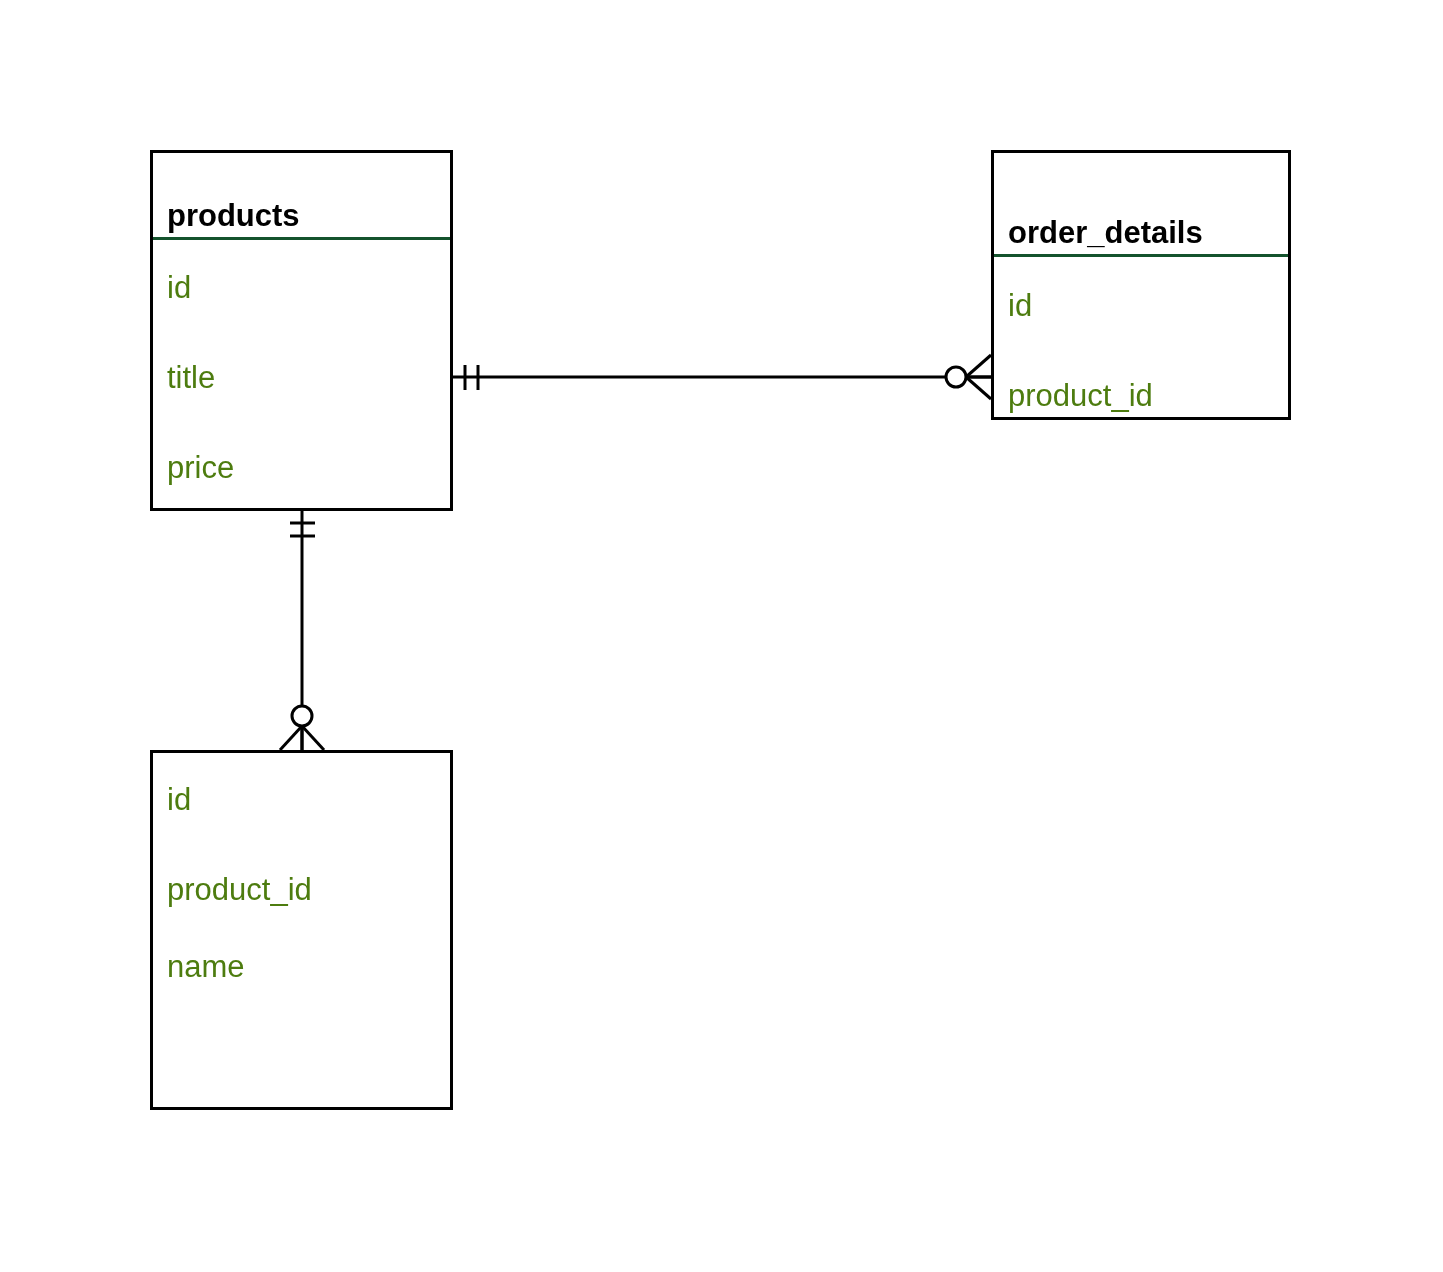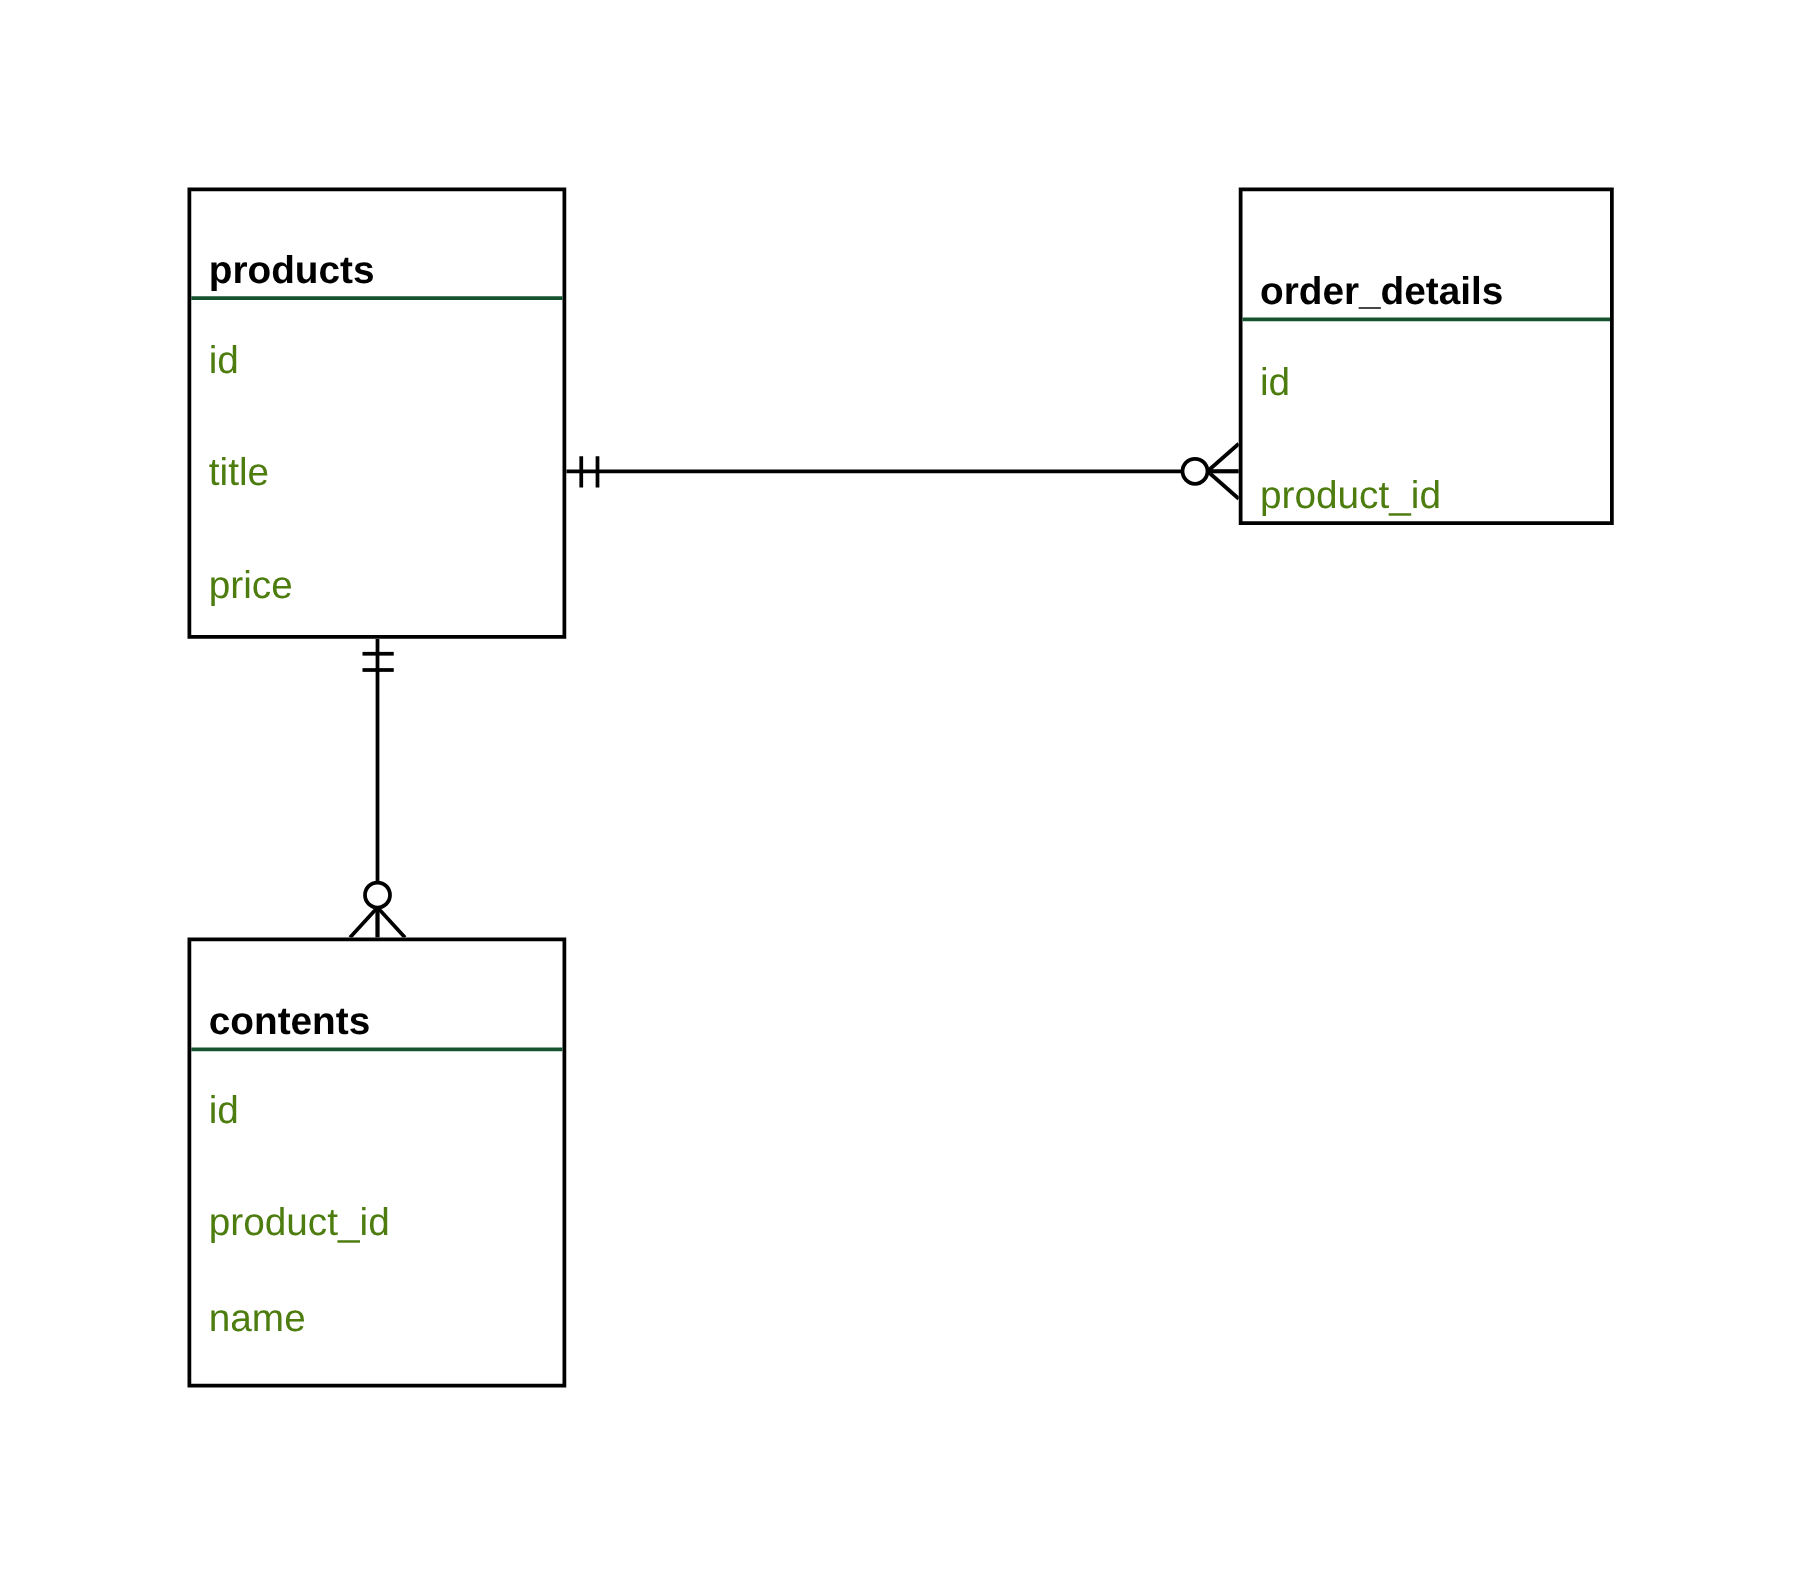--- a/index.html
+++ b/index.html
@@ -117,23 +117,20 @@
     <div class="entity-header" style="height:104px;">
       <div class="entity-title">order_details</div>
     </div>
     <div class="entity-fields" style="height:178px;">
       <div class="entity-field" style="top:33px;">id</div>
       <div class="entity-field" style="top:123px;">product_id</div>
     </div>
   </div>
 
   <div class="entity-box" style="left:150px; top:750px; width:303px; height:360px;">
-    <div class="entity-header" style="height:88px;">
-      <div class="entity-title">contents</div>
-    </div>
     <div class="entity-fields" style="height:266px;">
       <div class="entity-field" style="top:31px;">id</div>
       <div class="entity-field" style="top:121px;">product_id</div>
       <div class="entity-field" style="top:198px;">name</div>
     </div>
   </div>
 
 </div>
 
 </body></html>

